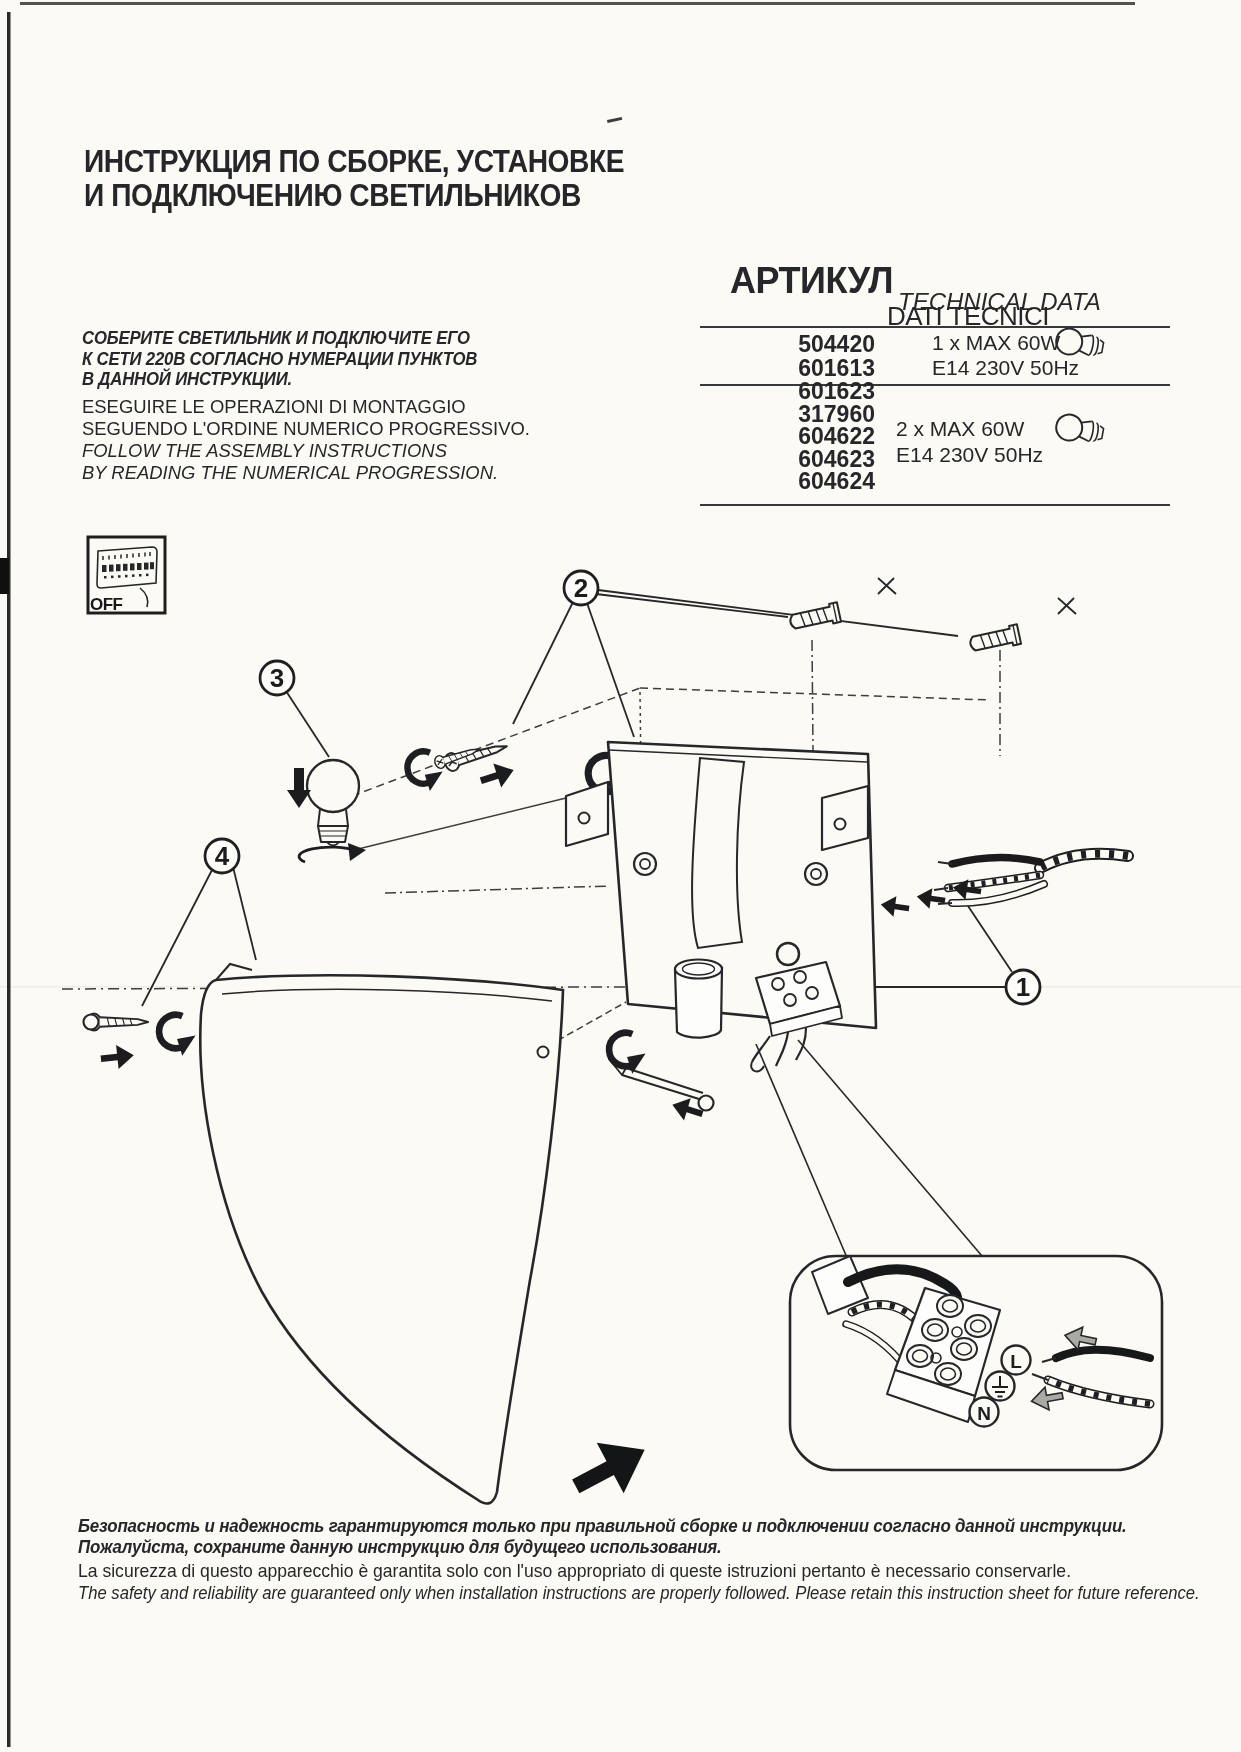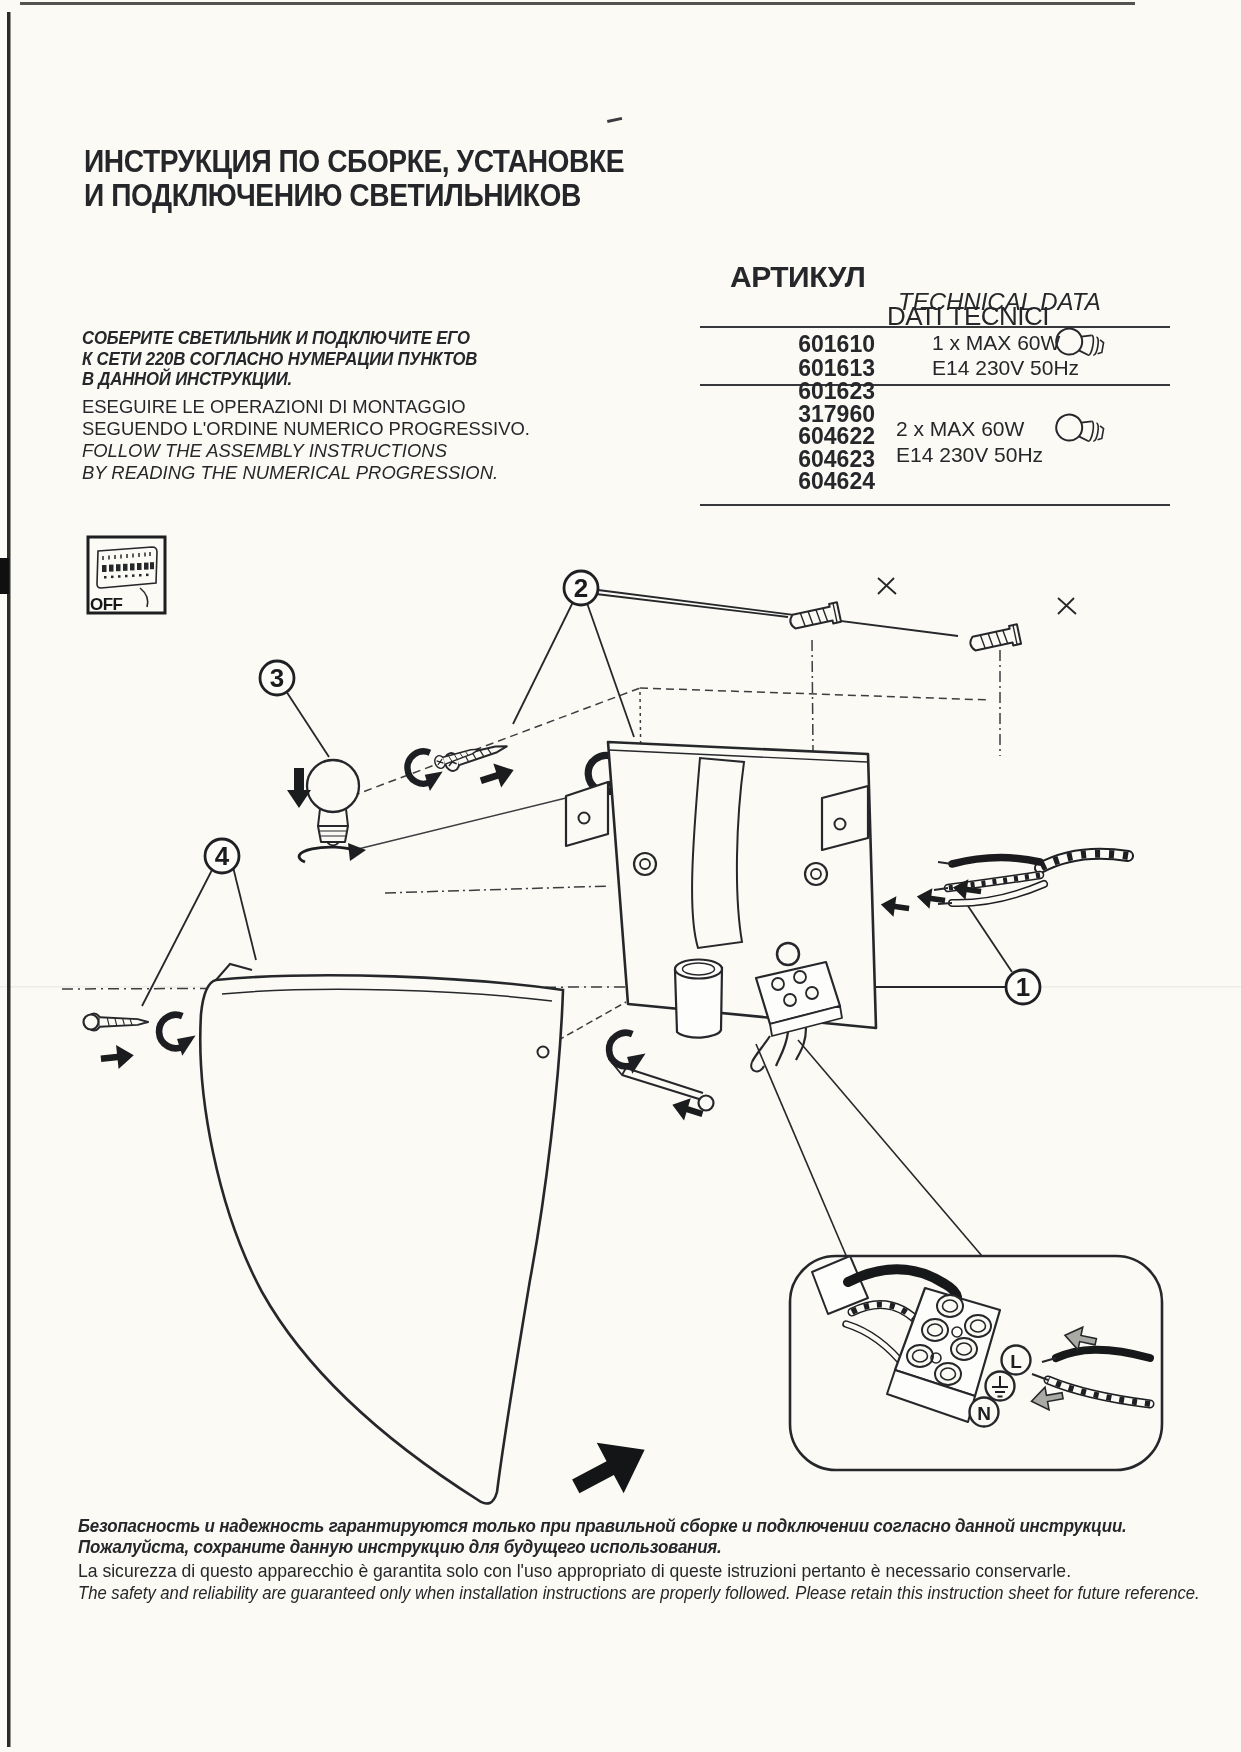--- a/index.html
+++ b/index.html
@@ -8,21 +8,21 @@
   .abs{position:absolute;}
   
   .title{left:84px;top:144px;font-size:32px;font-weight:bold;line-height:34px;
          letter-spacing:-0.5px;color:#25262a;transform:scaleX(0.88);transform-origin:left top;white-space:nowrap;}
   .logo{left:742px;top:78px;width:330px;height:130px;}
   .logo-text{position:absolute;left:106px;top:18px;font-family:"DejaVu Sans",sans-serif;
              font-weight:bold;font-size:52px;color:#2b313a;letter-spacing:-2.5px;
              transform:scaleX(0.82);transform-origin:left top;white-space:nowrap;}
   
   .tech{left:700px;top:258px;width:470px;height:260px;}
-  .tech .hdr1{position:absolute;left:30px;top:2px;font-size:30px;font-weight:bold;letter-spacing:-0.5px;}
+  .tech .hdr1{position:absolute;left:30px;top:2px;font-size:36px;font-weight:bold;letter-spacing:-0.5px;}
   .tech .hdr2{position:absolute;left:187px;top:2px;font-size:26px;font-weight:normal;letter-spacing:-0.5px;margin-top:41px;}
   .tech .hdr3{position:absolute;left:198px;top:30px;font-size:24px;font-style:italic;letter-spacing:0;}
   .tech .rule{position:absolute;left:0;width:470px;height:2.4px;background:#37383c;}
   .arts{position:absolute;left:0;width:175px;text-align:right;font-weight:bold;font-size:23px;}
   .specs{position:absolute;left:196px;font-size:21px;}
   .r1a{top:74px;line-height:24px;}
   .r1s{top:72px;line-height:25px;margin-left:36px;}
   .r2a{top:122px;line-height:22.6px;}
   .r2s{top:158px;line-height:26px;}
   .bulbico{position:absolute;left:352px;width:62px;height:44px;}
@@ -302,21 +302,21 @@
     <div>И  ПОДКЛЮЧЕНИЮ  СВЕТИЛЬНИКОВ</div>
   </div>
 
 
   <div class="abs tech">
     <div class="hdr1">АРТИКУЛ</div>
     <div class="hdr2">DATI TECNICI</div>
     <div class="hdr3">TECHNICAL DATA</div>
     <div class="rule" style="top:68px"></div>
     <div class="arts r1a">
-      <div>601610</div>
+      <div>504420</div>
       <div>601613</div>
     </div>
     <div class="specs r1s">
       <div>1 x MAX 60W</div>
       <div>E14 230V 50Hz</div>
     </div>
     <svg class="bulbico" style="top:64px" viewBox="0 0 62 44">
       <g transform="rotate(10 31 22)">
         <circle cx="17" cy="22" r="13" fill="none" stroke="#26272a" stroke-width="2"></circle>
         <path d="M28 15 L38 12 M28 29 L38 32" stroke="#26272a" stroke-width="1.8" fill="none"></path>

